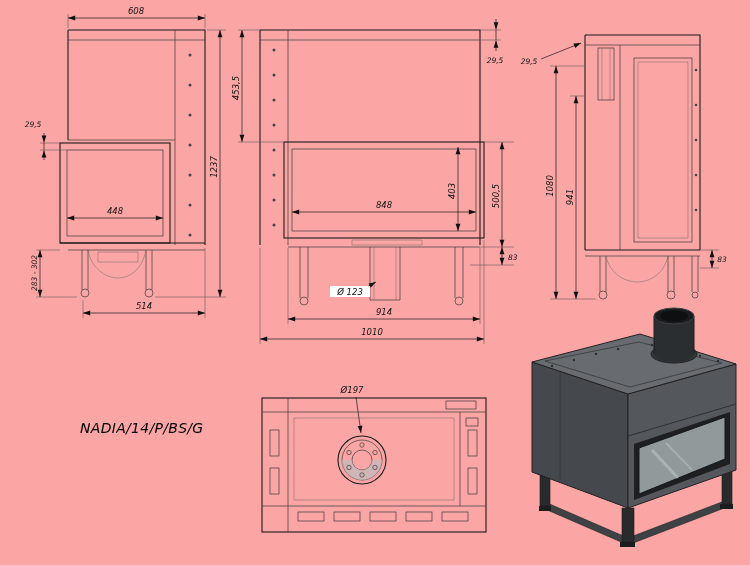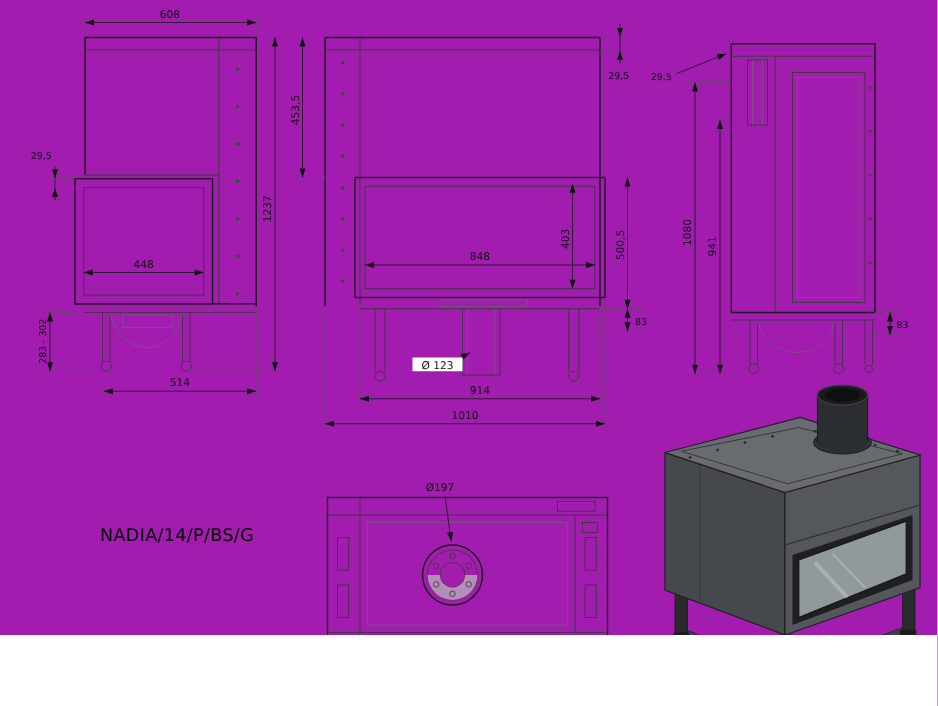--- a/index.html
+++ b/index.html
@@ -1,17 +1,17 @@
 <!DOCTYPE html>
 <html><head>
 <meta charset="utf-8">
 <style>
   html,body{margin:0;padding:0;background:#fff;}
-  .sheet{position:relative;width:750px;height:508px;background:#a21caf;overflow:hidden;
-         font-family:"DejaVu Sans",sans-serif;}
+  .sheet{position:relative;width:750px;height:565px;background:#fca5a5;overflow:hidden;
+         font-family:"DejaVu Sans",sans-serif;font-style:italic;}
   svg{position:absolute;left:0;top:0;}
   .o{fill:none;stroke:#1b1b1b;stroke-width:1.1;}
   .i{fill:none;stroke:#3a3a3a;stroke-width:0.7;}
   .t{fill:none;stroke:#6a6a6a;stroke-width:0.5;}
   .ext{stroke:#555;stroke-width:0.55;fill:none;}
   .dim{stroke:#1b1b1b;stroke-width:0.7;fill:none;}
   .dt{font-size:8.5px;fill:#111;text-anchor:middle;font-family:"DejaVu Sans",sans-serif;}
   .dts{font-size:7.5px;}
   .model{font-size:14px;fill:#000;letter-spacing:0.3px;font-family:"DejaVu Sans",sans-serif;}
   .dot{fill:#444;stroke:none;}

